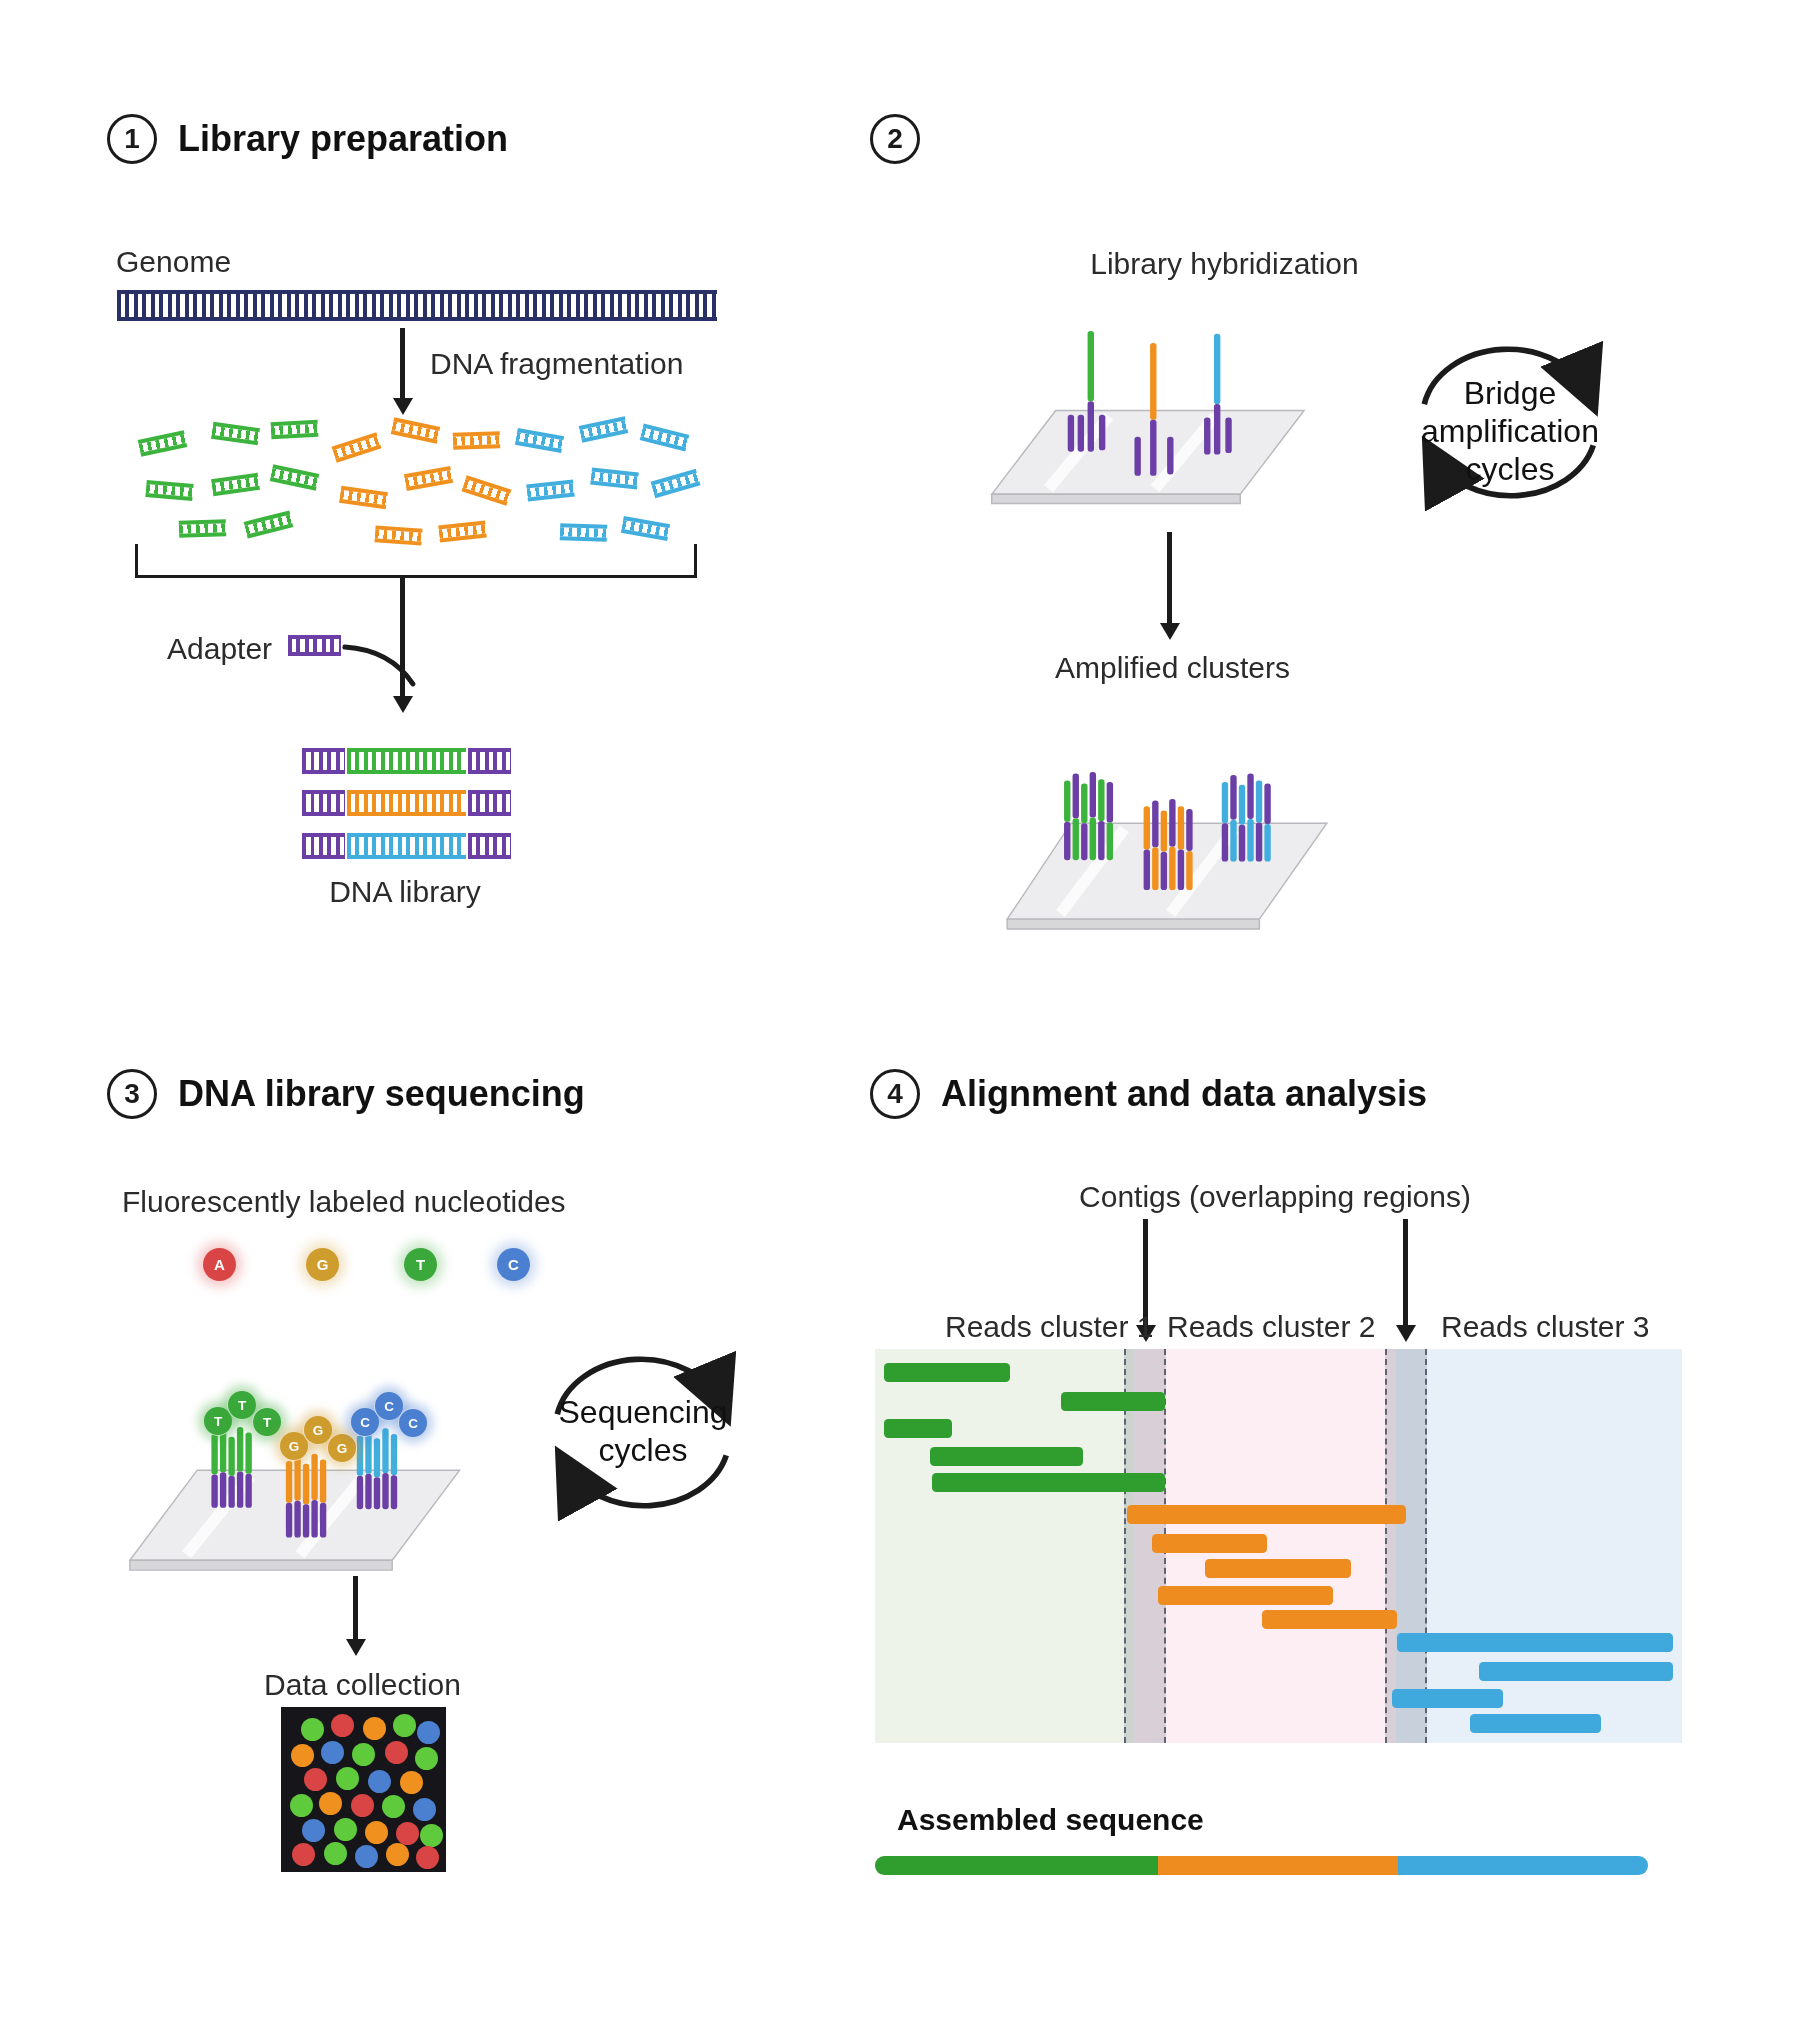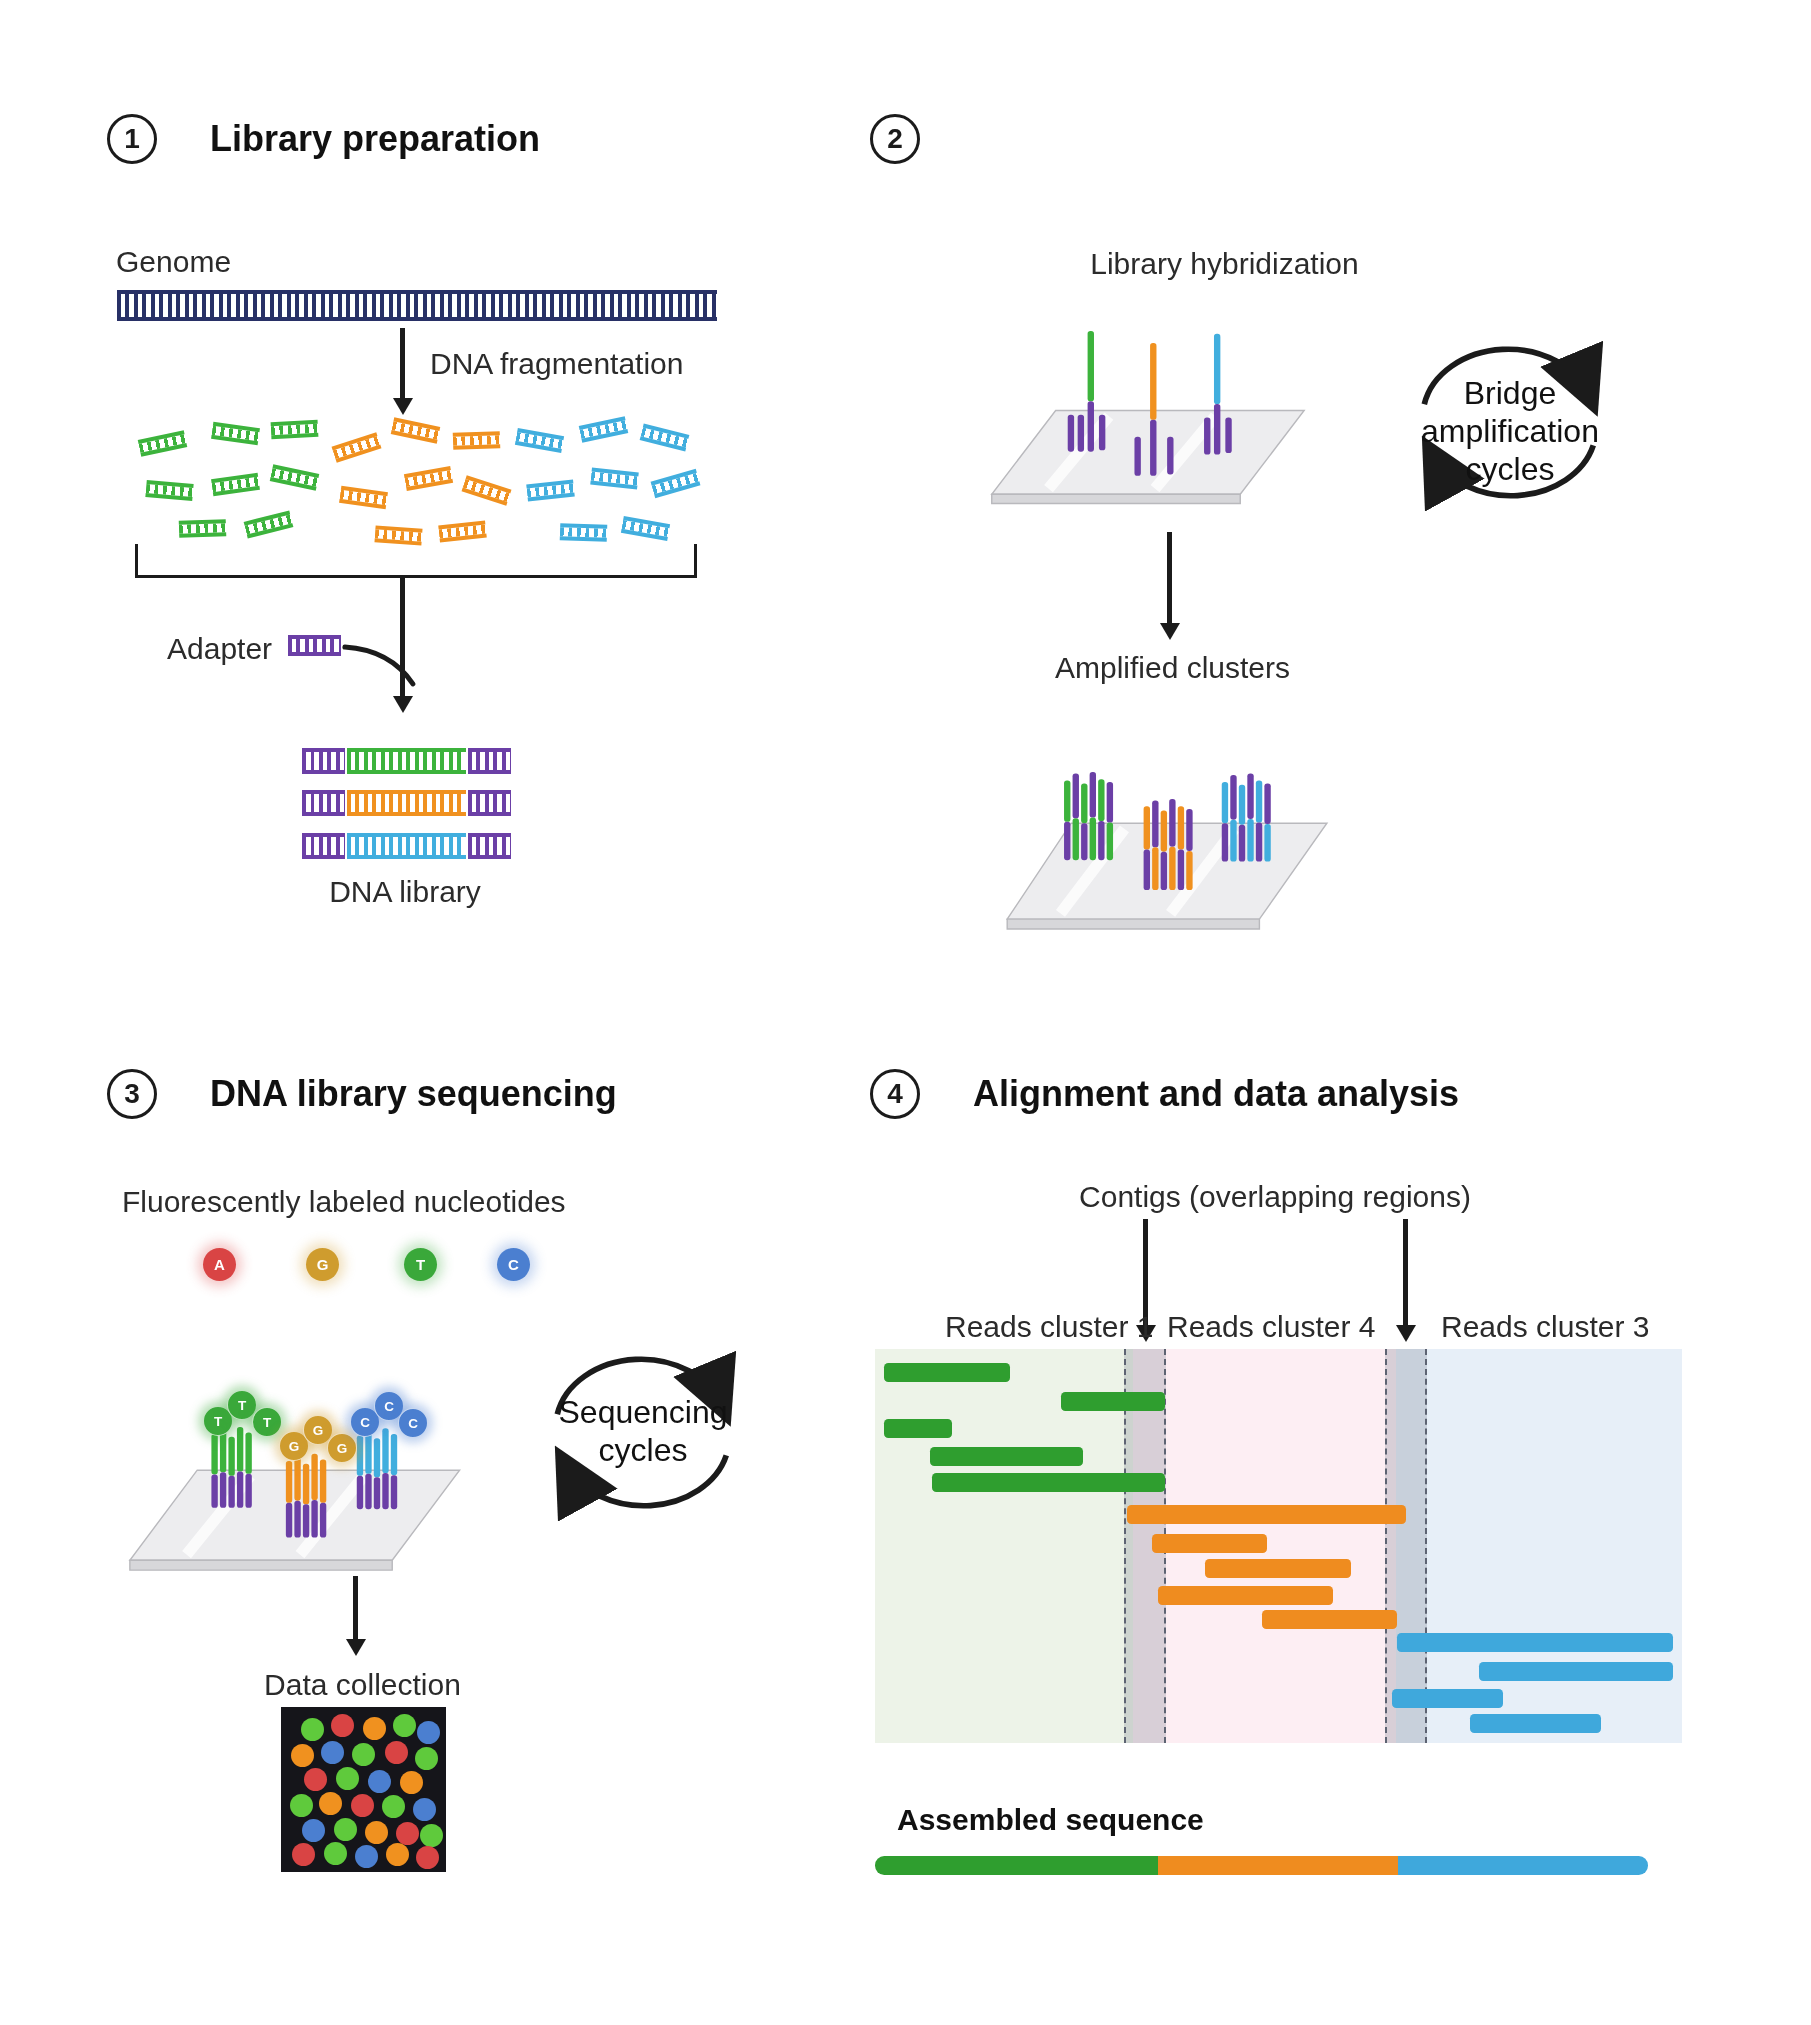--- a/index.html
+++ b/index.html
@@ -7,21 +7,21 @@
     width:1812px;height:2025px;position:relative;background:#ffffff;
     font-family:"Liberation Sans", sans-serif;color:#2b2b2b;overflow:hidden;
   }
   .abs{position:absolute;}
   .panel-head{position:absolute;display:flex;align-items:center;gap:21px;}
   .num-circle{
     width:44px;height:44px;border:3.6px solid var(--ink);border-radius:50%;
     display:flex;align-items:center;justify-content:center;
     font-size:28px;font-weight:bold;color:var(--ink);flex:0 0 auto;
   }
-  .panel-title{font-size:36px;font-weight:bold;color:#111;white-space:nowrap;margin-left:32px;}
+  .panel-title{font-size:36px;font-weight:bold;color:#111;white-space:nowrap;}
   .lbl{position:absolute;font-size:30px;color:#2b2b2b;}
   .lbl.b{font-weight:bold;color:#111;}
   .lbl.center{text-align:center;}
   .ladder{
     box-sizing:border-box;
     border-top:4.3px solid var(--c);border-bottom:4.3px solid var(--c);
     background:repeating-linear-gradient(90deg, var(--c) 0 3.6px, transparent 3.6px 8.5px);
   }
   .ladder.abs{position:absolute;}
   .arrow{position:absolute;width:5px;background:var(--ink);}
@@ -326,21 +326,21 @@
   <div class="panel-head" style="left:870px;top:1069px;">
     <div class="num-circle">4</div>
     <div class="panel-title">Alignment and data analysis</div>
   </div>
 
   <div class="lbl center" style="left:1062px;top:1180px;width:426px;">Contigs (overlapping regions)</div>
   <div class="arrow" style="left:1143px;top:1219px;height:107px;"></div>
   <div class="arrow" style="left:1403px;top:1219px;height:107px;"></div>
 
   <div class="lbl" style="left:897px;top:1310px;margin-left:48px;">Reads cluster 1</div>
-  <div class="lbl" style="left:1167px;top:1310px;">Reads cluster 4</div>
+  <div class="lbl" style="left:1167px;top:1310px;">Reads cluster 2</div>
   <div class="lbl" style="left:1441px;top:1310px;">Reads cluster 3</div>
 
   <div id="align-area">
       <div class="region" style="left: 0px; width: 258px; background: rgb(237, 243, 232);"></div>
       <div class="region" style="left: 258px; width: 263px; background: rgb(253, 238, 243);"></div>
       <div class="region" style="left: 521px; width: 286px; background: rgb(231, 239, 248);"></div>
       <div class="overlap-band" style="left: 249px; width: 42px;"></div>
       <div class="overlap-band" style="left: 510px; width: 42px;"></div>
       <div class="read-bar" style="left: 9.2px; top: 14px; width: 126px; background: rgb(47, 158, 47);"></div>
       <div class="read-bar" style="left: 186px; top: 43px; width: 104px; background: rgb(47, 158, 47);"></div>

